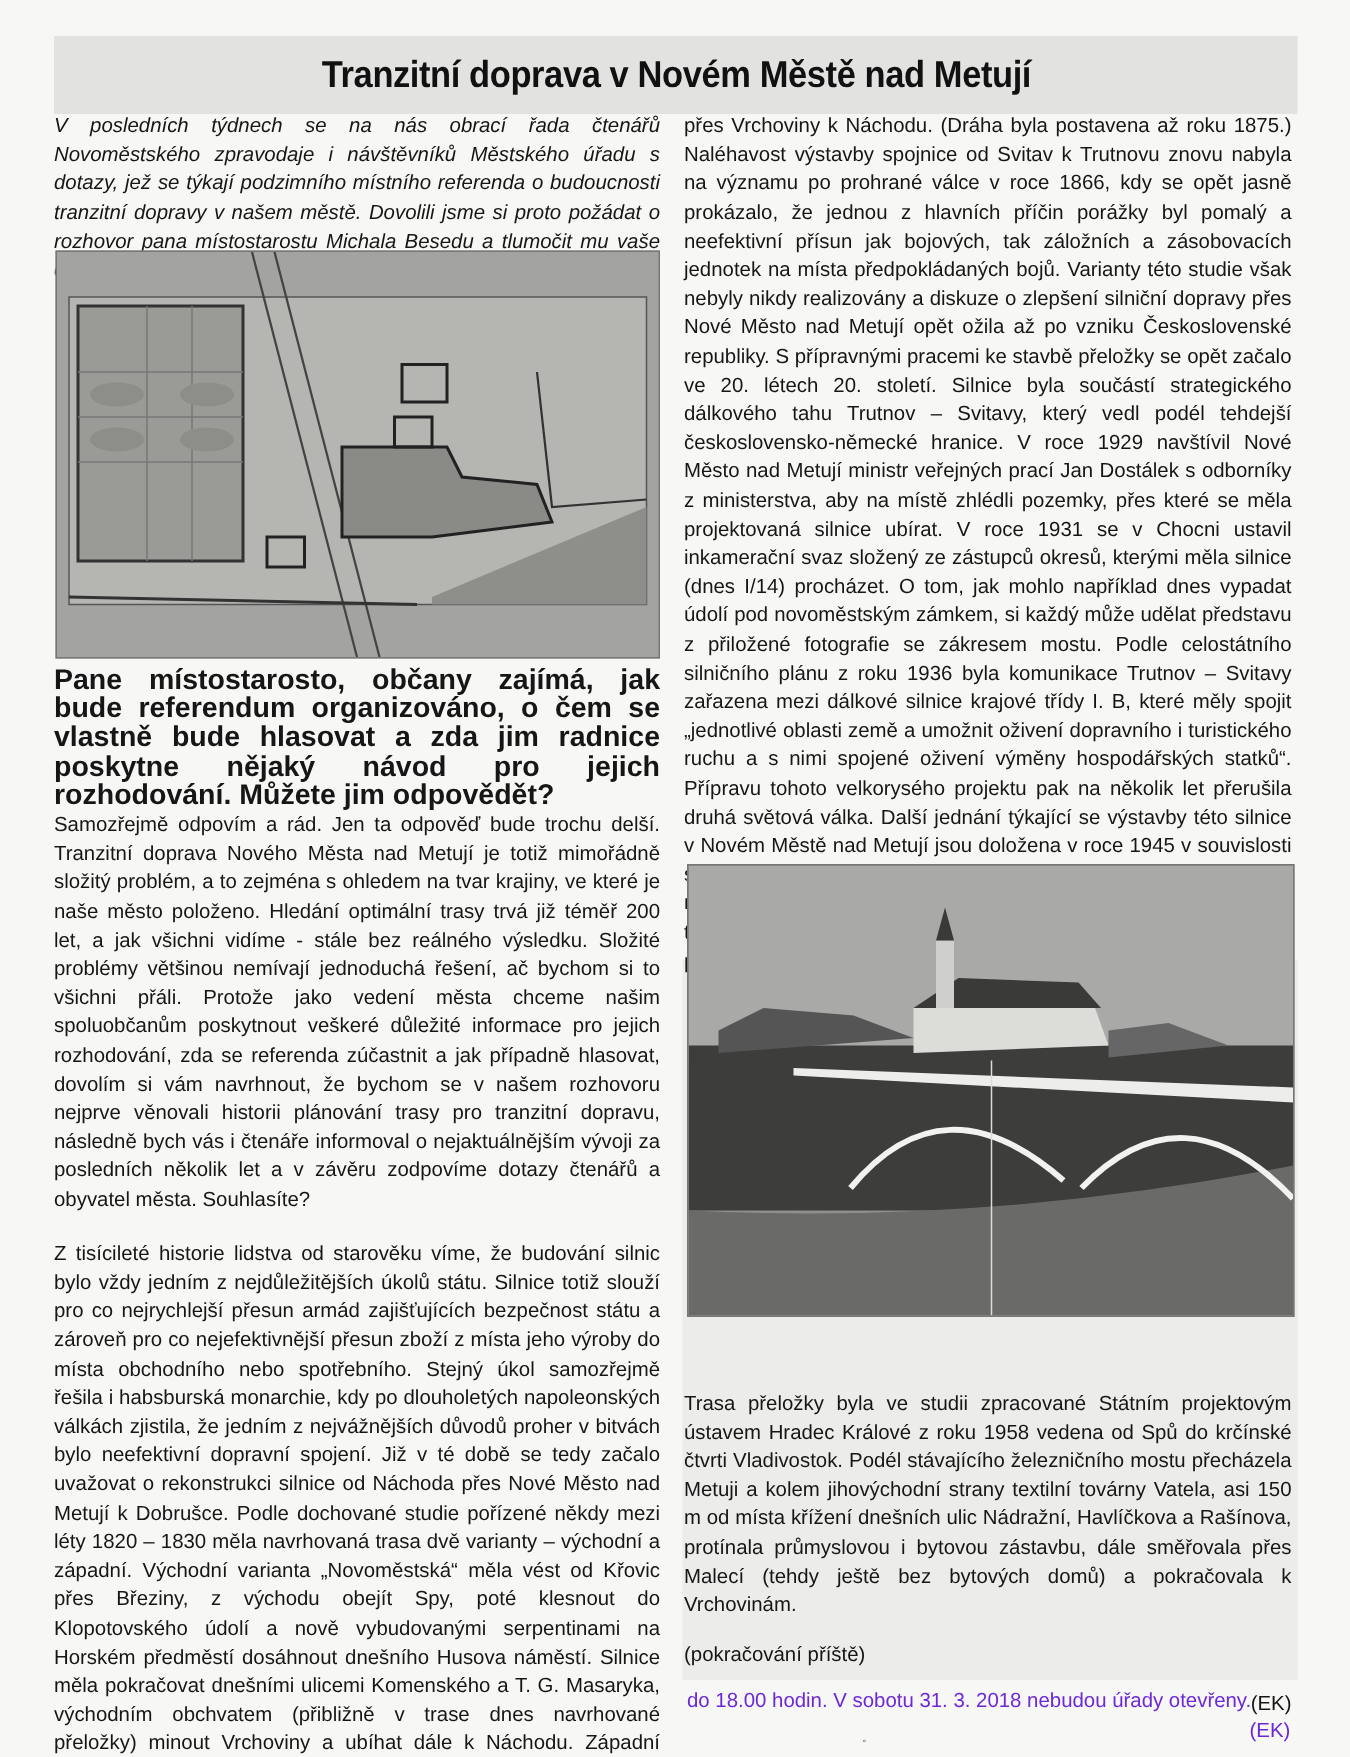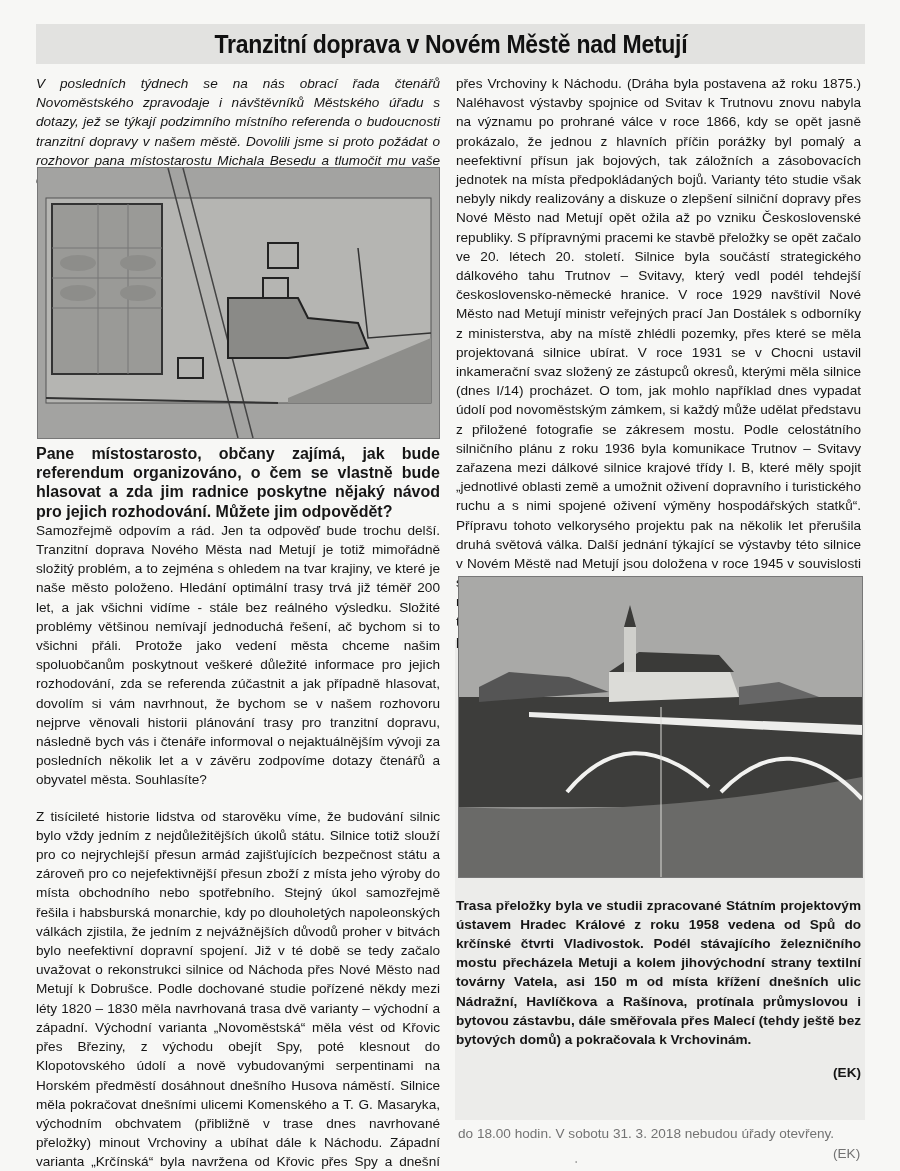--- a/index.html
+++ b/index.html
@@ -7,47 +7,47 @@
     width: 900px; height: 1171px; position: relative; overflow: hidden;
     background: #f7f7f5;
     font-family: "Liberation Sans", sans-serif;
     color: #161616;
   }
   .page-shade {
     position: absolute; left: 455px; top: 640px; width: 410px; height: 480px;
     background: #ececea;
   }
   .title-bar {
-    position: absolute; left: 36px; top: 24px; width: 829px; height: 40px;
+    position: absolute; left: 36px; top: 24px; width: 829px; height: 52px;
     background: #e2e2e0;
     display: flex; align-items: center; justify-content: center;
   }
   .title-bar h1 {
     margin: 0; font-size: 25px; font-weight: bold; letter-spacing: -0.3px;
     font-family: "Liberation Sans", sans-serif; color: #111;
     transform: scaleX(0.92);
   }
   .col {
     position: absolute; font-size: 13.6px; line-height: 19.2px;
     text-align: justify;
   }
   .col p { margin: 0; }
   .col-left { left: 36px; top: 74px; width: 404px; }
   .col-right { left: 456px; top: 74px; width: 405px; }
   .lead { font-style: italic; margin-bottom: 10px !important; }
-  .question { font-weight: bold; font-size: 16px; }
+  .question { font-weight: bold; font-size: 19px; }
   .gap { height: 17px; }
   .figure {
     position: absolute; border: 1px solid #777; overflow: hidden;
   }
   .fig-map { left: 37px; top: 167px; width: 401px; height: 270px; background: #9c9c9a; }
   .fig-photo { left: 458px; top: 576px; width: 403px; height: 300px; background: #8f8f8d; }
-  .caption { position: absolute; left: 456px; top: 882px; width: 405px; font-size: 13.6px; line-height: 19.2px; text-align: justify; font-weight: bold; }
+  .caption { position: absolute; left: 456px; top: 912px; width: 405px; font-size: 13.6px; line-height: 19.2px; text-align: justify; }
   .signature { text-align: right; }
-  .bleed { position: absolute; color: #737373; font-size: 13.6px; }
+  .bleed { position: absolute; color: #6d28d9; font-size: 13.6px; }
   .page-mark { position: absolute; left: 575px; top: 1160px; font-size: 6px; color: #555; }
 </style>
 </head>
 <body>
 
 <div class="page-shade"></div>
 
 <div class="title-bar">
   <h1>Tranzitní doprava v Novém Městě nad Metují</h1>
 </div>
@@ -107,18 +107,19 @@
     <path d="M280 110 L320 105 L360 120 L280 128 Z" fill="#666"></path>
     <path d="M70 135 L403 148 L403 158 L70 140 Z" fill="#ededeb"></path>
     <path d="M108 215 Q170 140 250 210" stroke="#f2f2f0" stroke-width="4" fill="none"></path>
     <path d="M262 215 Q330 145 403 222" stroke="#f2f2f0" stroke-width="4" fill="none"></path>
     <line x1="202" y1="130" x2="202" y2="300" stroke="#dcdcd8" stroke-width="1"></line>
   </svg>
 </div>
 
 <div class="caption">
   <p>Trasa přeložky byla ve studii zpracované Státním projektovým ústavem Hradec Králové z roku 1958 vedena od Spů do krčínské čtvrti Vladivostok. Podél stávajícího železničního mostu přecházela Metuji a kolem jihovýchodní strany textilní továrny Vatela, asi 150 m od místa křížení dnešních ulic Nádražní, Havlíčkova a Rašínova, protínala průmyslovou i bytovou zástavbu, dále směřovala přes Malecí (tehdy ještě bez bytových domů) a pokračovala k Vrchovinám.</p>
+  <p>(pokračování příště)</p>
   <p class="signature">(EK)</p>
 </div>
 
 <div class="bleed" style="left:458px; top:1126px;">do 18.00 hodin. V sobotu 31. 3. 2018 nebudou úřady otevřeny.</div>
 <div class="bleed" style="left:833px; top:1146px;">(EK)</div>
 <div class="page-mark">°</div>
 
 </body></html>

